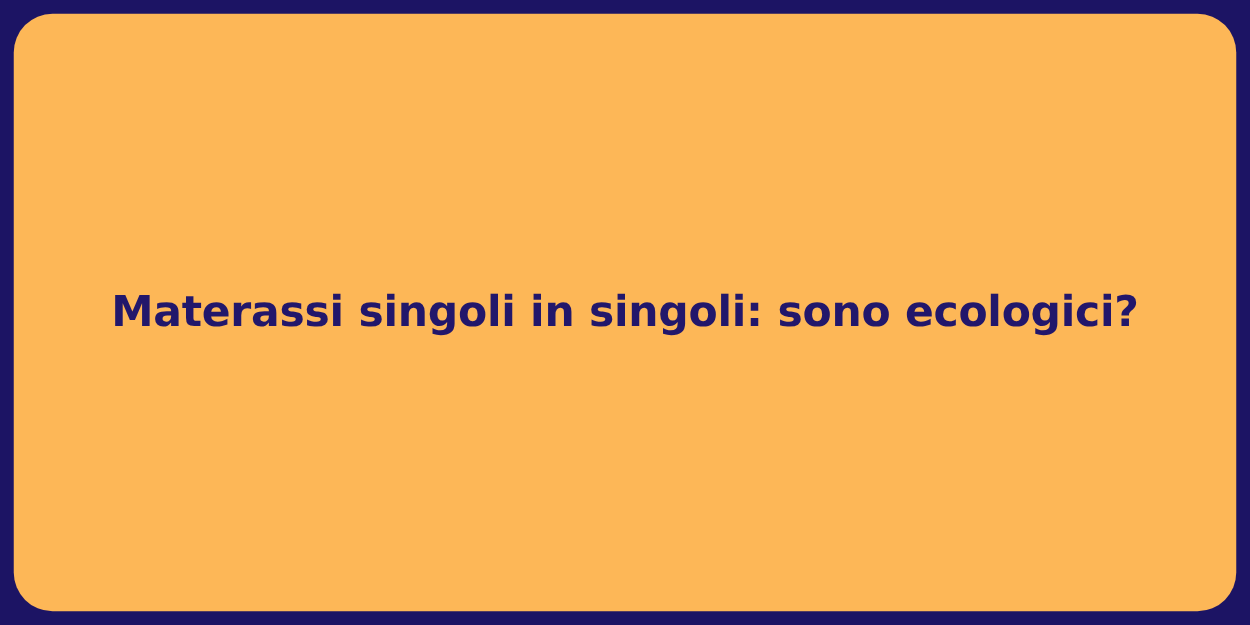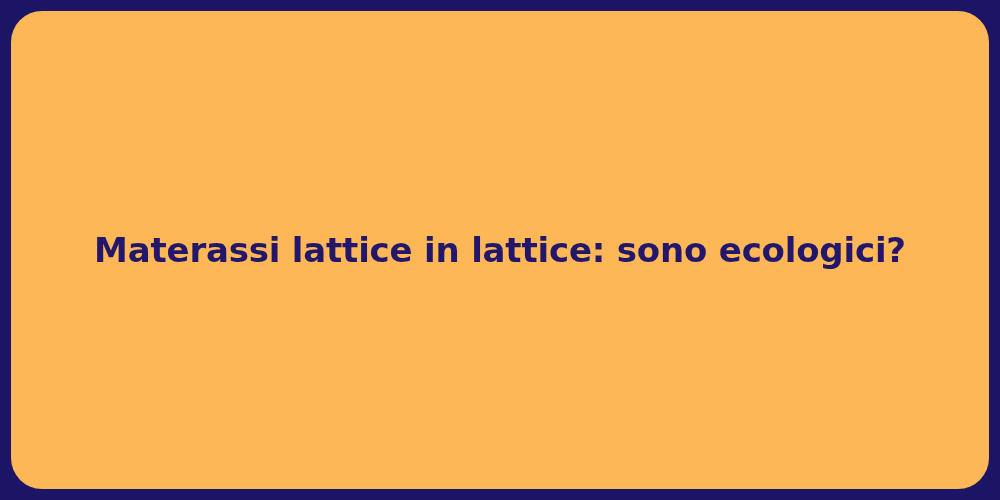--- a/index.html
+++ b/index.html
@@ -51,15 +51,15 @@
     line-height: 1.25;
     letter-spacing: -0.2px;
     white-space: nowrap;
   }
 </style>
 </head>
 <body>
 
 <div class="banner-frame">
   <div class="banner-card">
-    <h1 class="headline">Materassi lattice in lattice: sono ecologici?</h1>
+    <h1 class="headline">Materassi singoli in singoli: sono ecologici?</h1>
   </div>
 </div>
 
 </body></html>

